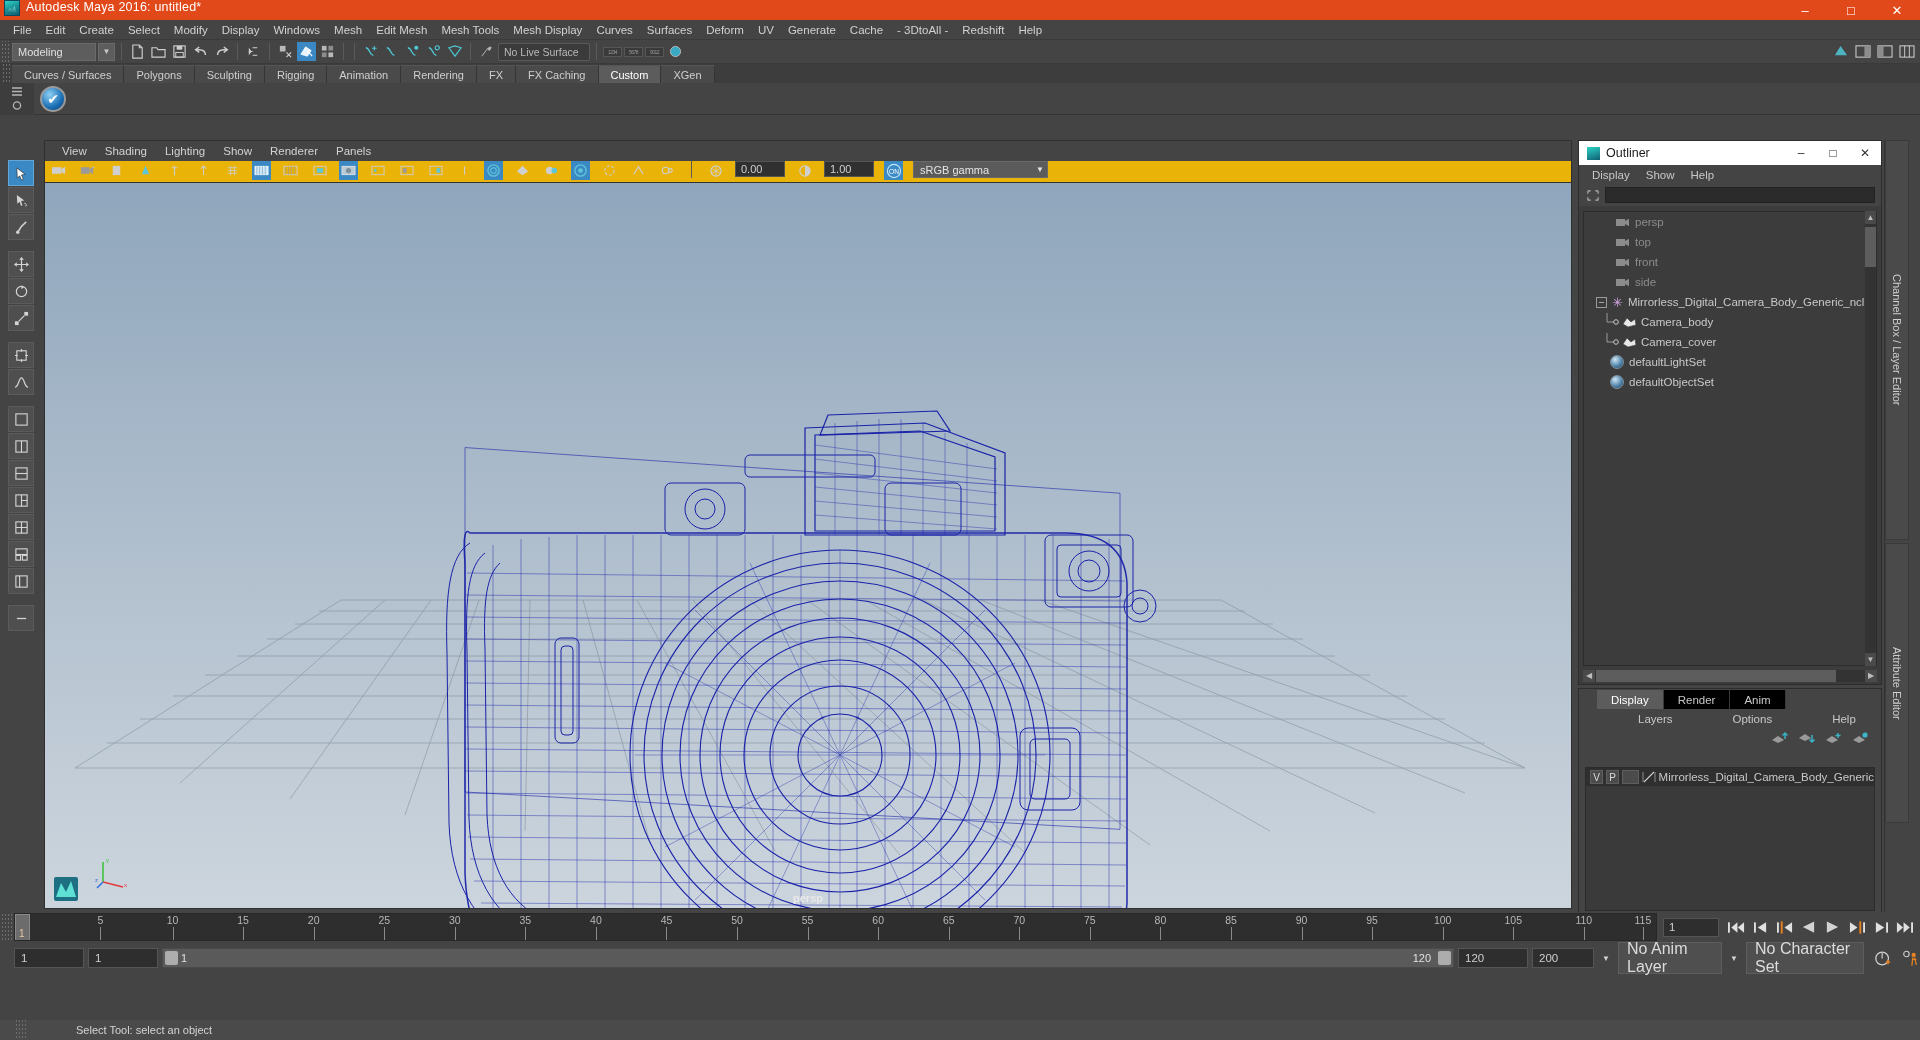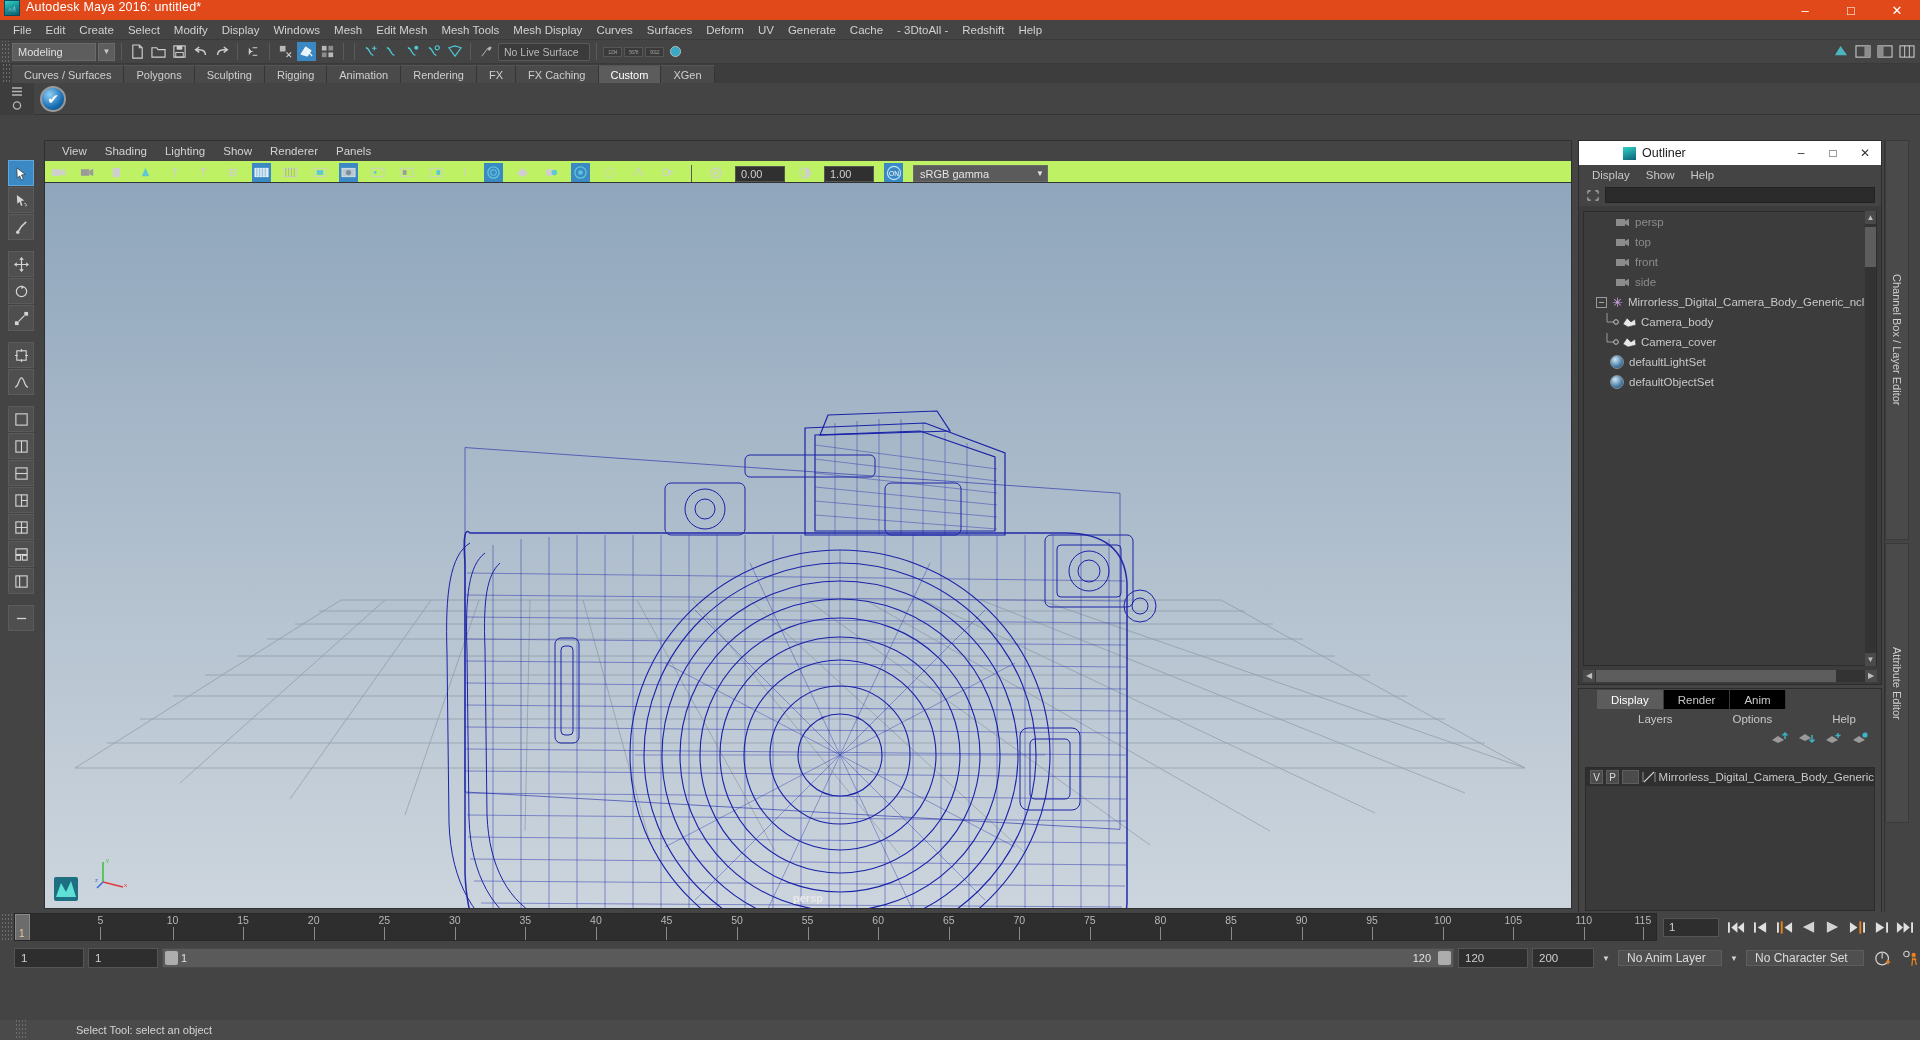--- a/index.html
+++ b/index.html
@@ -75,21 +75,21 @@
     display:flex;align-items:center;justify-content:center; }
   .tool.sel { background:#3b89c4; border-color:#63a7da; }
   .toolgap { height:9px; }
 
   
   #vpwrap { position:absolute; left:44px; top:140px; width:1528px; height:769px;
     background:#3c3c3c; border:1px solid #2f2f2f; }
   #vpmenu { height:20px; display:flex; align-items:center; padding-left:8px;
     font-size:11.5px; color:#d2d2d2; background:#444444; }
   #vpmenu .mi { padding:1px 9px; }
-  #vptool { height:22px; background:#bef264; display:flex; align-items:flex-end;
+  #vptool { height:22px; background:#eab308; display:flex; align-items:flex-start;
     gap:10px; padding-left:4px; border-bottom:1px solid #333; }
   .vtb { width:19px;height:19px;display:flex;align-items:center;justify-content:center;flex:none;}
   .vtb.on { background:#3b89c4; }
   .vnum { width:50px;height:16px;background:#303030;border:1px solid #555;
     color:#cfcfcf;font-size:11px;display:flex;align-items:center;padding-left:5px;}
   .gammasel { width:135px;height:17px;background:#5b5b5b;border:1px solid #6a6a6a;
     display:flex;align-items:center;font-size:11px;color:#e4e4e4;padding-left:6px;
     position:relative;}
   .gammasel .arw { position:absolute;right:3px;font-size:8px; }
   #vpcanvas { position:absolute; left:0; top:42px; width:1526px; height:725px;
@@ -97,21 +97,21 @@
   #persplabel { position:absolute; left:0; right:0; bottom:4px; text-align:center;
     font-size:11px; color:#e9e9e9; font-weight:bold; }
   #axisgizmo { position:absolute; left:50px; bottom:18px; width:36px; height:36px; }
   #maya-logo-corner { position:absolute; left:8px; bottom:6px; width:26px; height:26px; }
 
   
   #rightdock { position:absolute; left:1578px; top:140px; width:304px; bottom:110px; }
   #outliner { position:absolute; left:0; top:0; width:304px; height:545px;
     background:#3c3c3c; border:1px solid #2d2d2d; }
   #otitle { height:24px; background:#ffffff; display:flex; align-items:center;
-    color:#1a1a1a; font-size:12.5px;padding-left:36px; }
+    color:#1a1a1a; font-size:12.5px; }
   #otitle .oico { width:13px;height:13px;margin:0 6px 0 8px;
     background:linear-gradient(160deg,#2fd3c7,#0d5f73); flex:none;}
   #otitle .ow { margin-left:auto; display:flex; }
   #otitle .ow div { width:32px;height:24px;display:flex;align-items:center;
     justify-content:center;font-size:12px;color:#333; }
   #omenu { height:19px; background:#444; display:flex; align-items:center;
     padding-left:6px; font-size:11.5px; gap:2px; }
   #omenu .mi { padding:1px 7px; }
   #osearch { height:22px; background:#444; display:flex; align-items:center;
     padding:0 6px; gap:4px; }
@@ -199,22 +199,22 @@
   .rfield { height:20px; background:#2e2e2e; border:1px solid #555; color:#cfcfcf;
     font-size:11.5px; display:flex; align-items:center; padding-left:6px; flex:none; }
   #rtrack { flex:1; height:20px; background:#5a5a5a; border:1px solid #4a4a4a;
     position:relative; display:flex; align-items:center; }
   #rtrack .lhandle { position:absolute;left:2px;top:2px;width:13px;height:14px;background:#adadad;border-radius:2px;}
   #rtrack .rhandle { position:absolute;top:2px;width:13px;height:14px;background:#adadad;border-radius:2px;}
   #rtrack .l1 { position:absolute; left:18px; font-size:11px; color:#e0e0e0; }
   #rtrack .l2 { position:absolute; font-size:11px; color:#e0e0e0; }
   .rdrop { width:16px;height:20px;display:flex;align-items:center;justify-content:center;
     font-size:8px;color:#cfcfcf;flex:none; }
-  .rcombo { height:16px;background:#4f4f4f;border:1px solid #5d5d5d;color:#dcdcdc;
-    font-size:12px;display:flex;align-items:center;padding-left:8px;flex:none;}
+  .rcombo { height:32px;background:#4f4f4f;border:1px solid #5d5d5d;color:#dcdcdc;
+    font-size:16px;display:flex;align-items:center;padding-left:8px;flex:none;}
 
   
   #cmdline { position:absolute; left:0; top:972px; width:1920px; height:30px;
     background:#444; display:flex; align-items:center; padding-left:14px; gap:6px;}
   #cmdline .lbl { font-size:11.5px; color:#dcdcdc; width:36px; text-align:center; }
   #cmdline .inp { height:20px; background:#2e2e2e; border:1px solid #4e4e4e; }
   #statusbar { position:absolute; left:0; top:1020px; width:1920px; height:20px;
     background:#4a4a4a; display:flex; align-items:center; padding-left:14px; }
   #statusbar .txt { font-size:11px; color:#d4d4d4; margin-left:48px; }
   #sbgrip { width:14px;height:20px;

